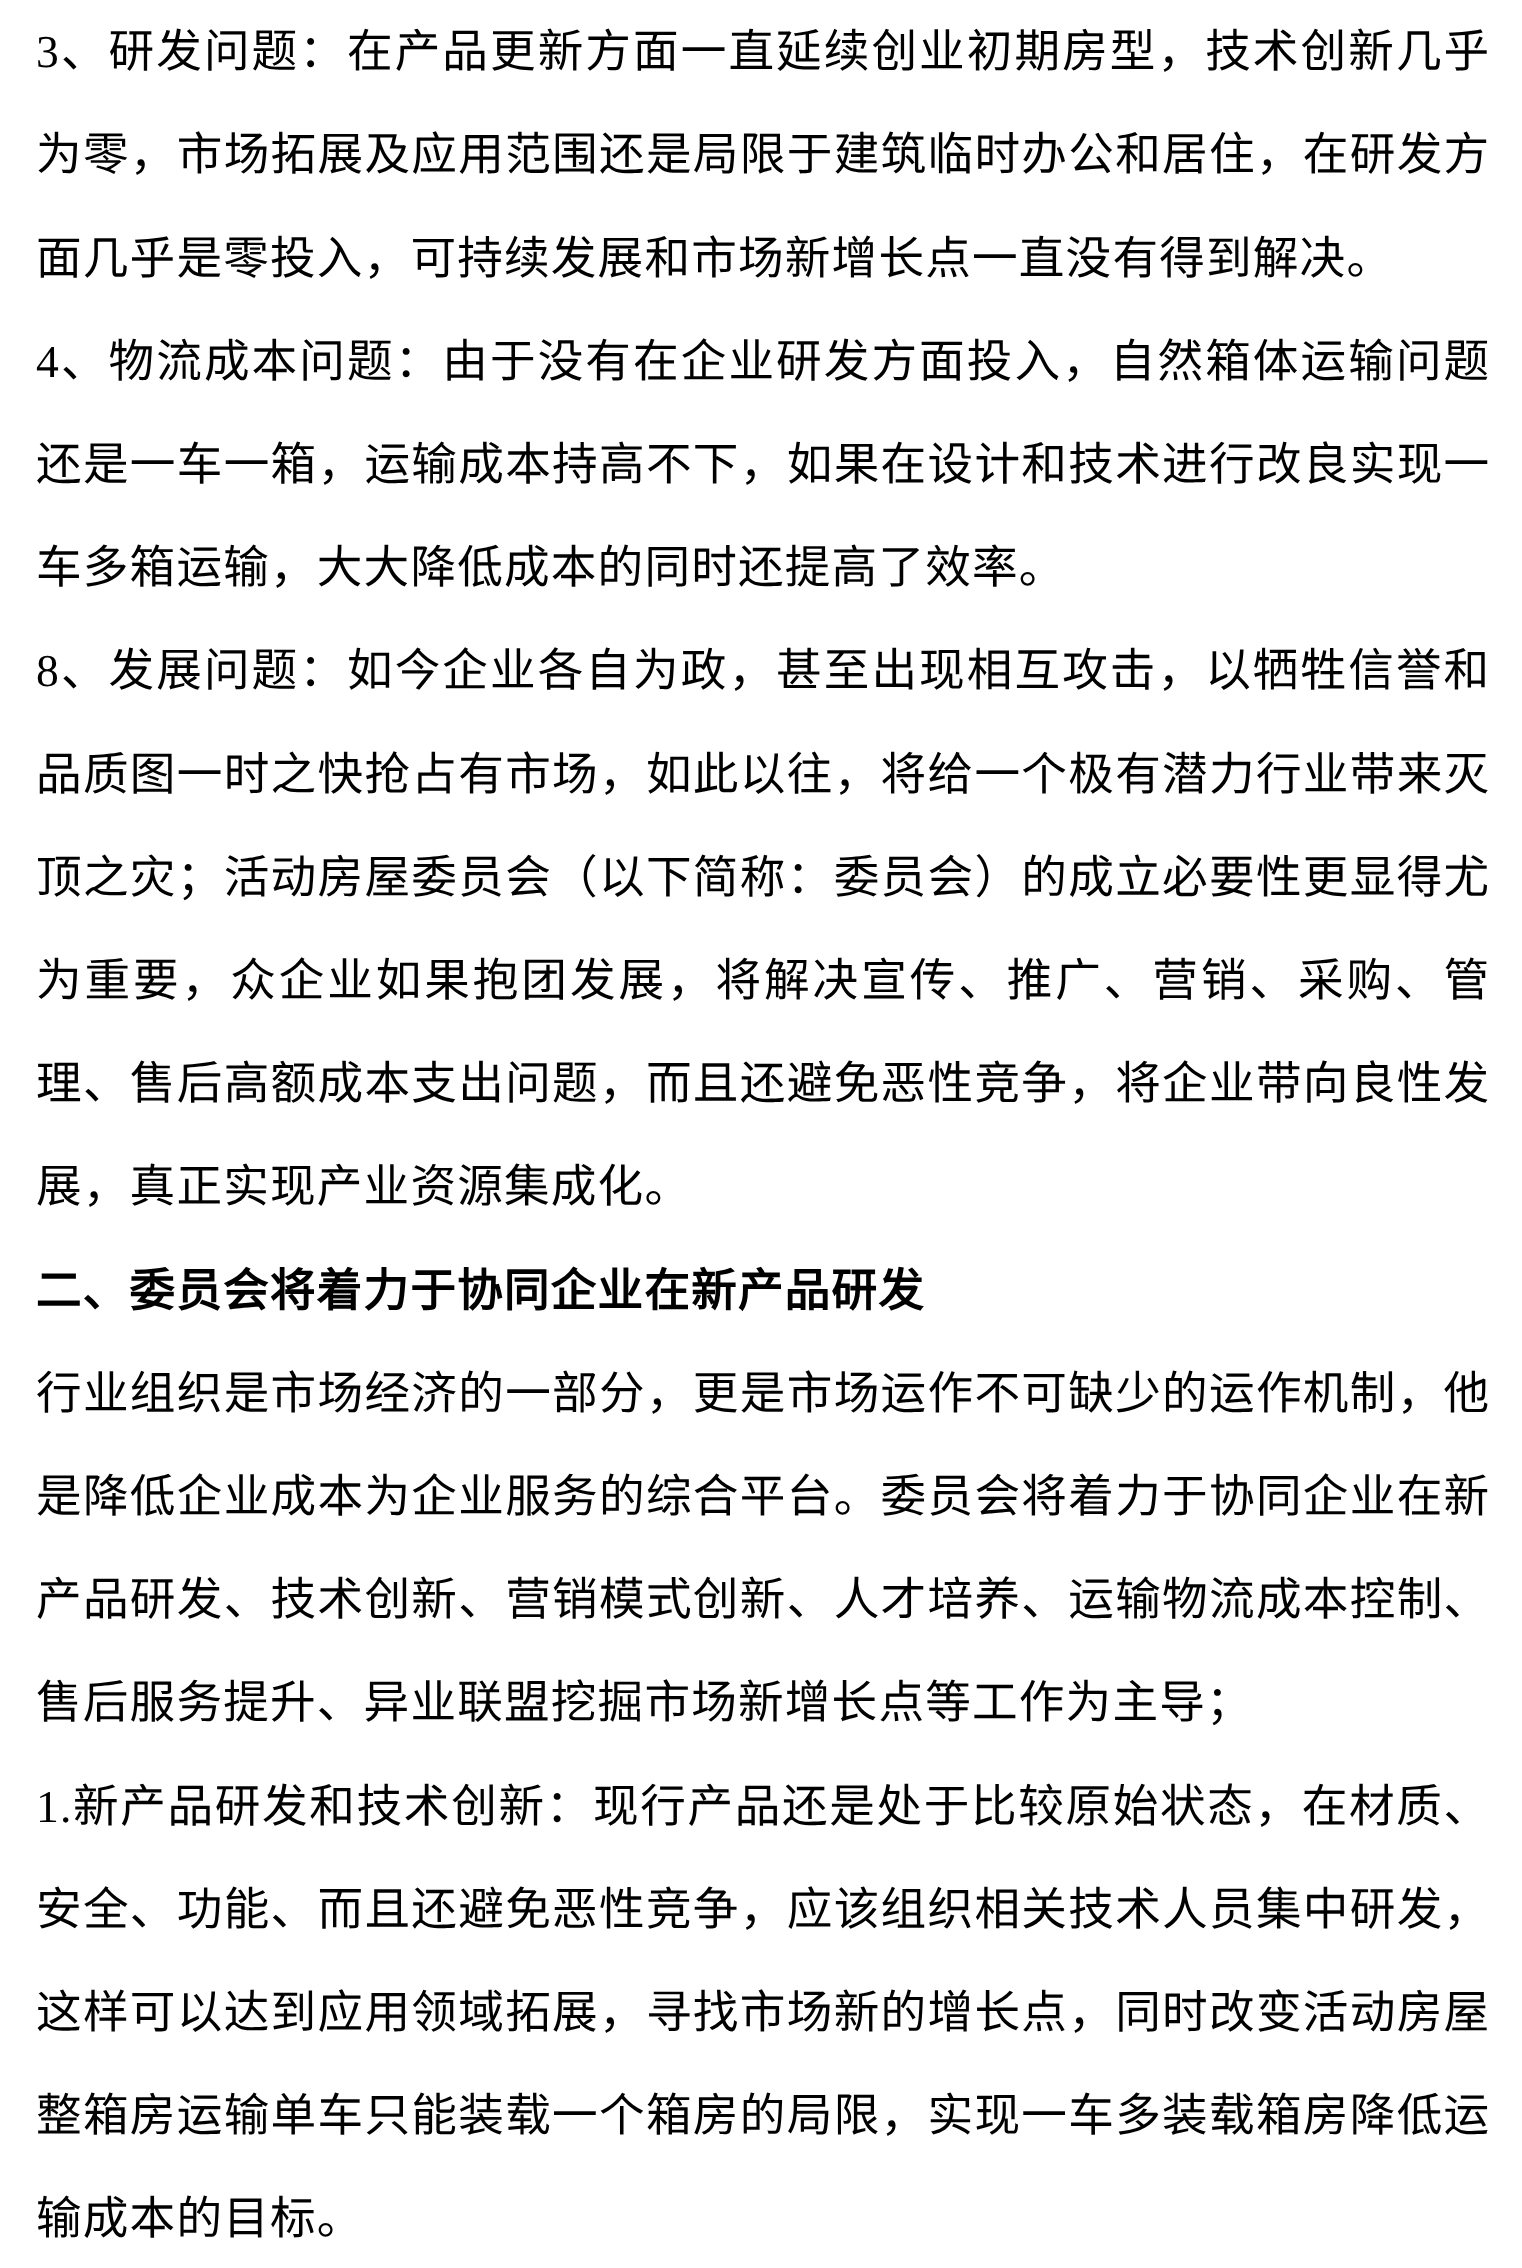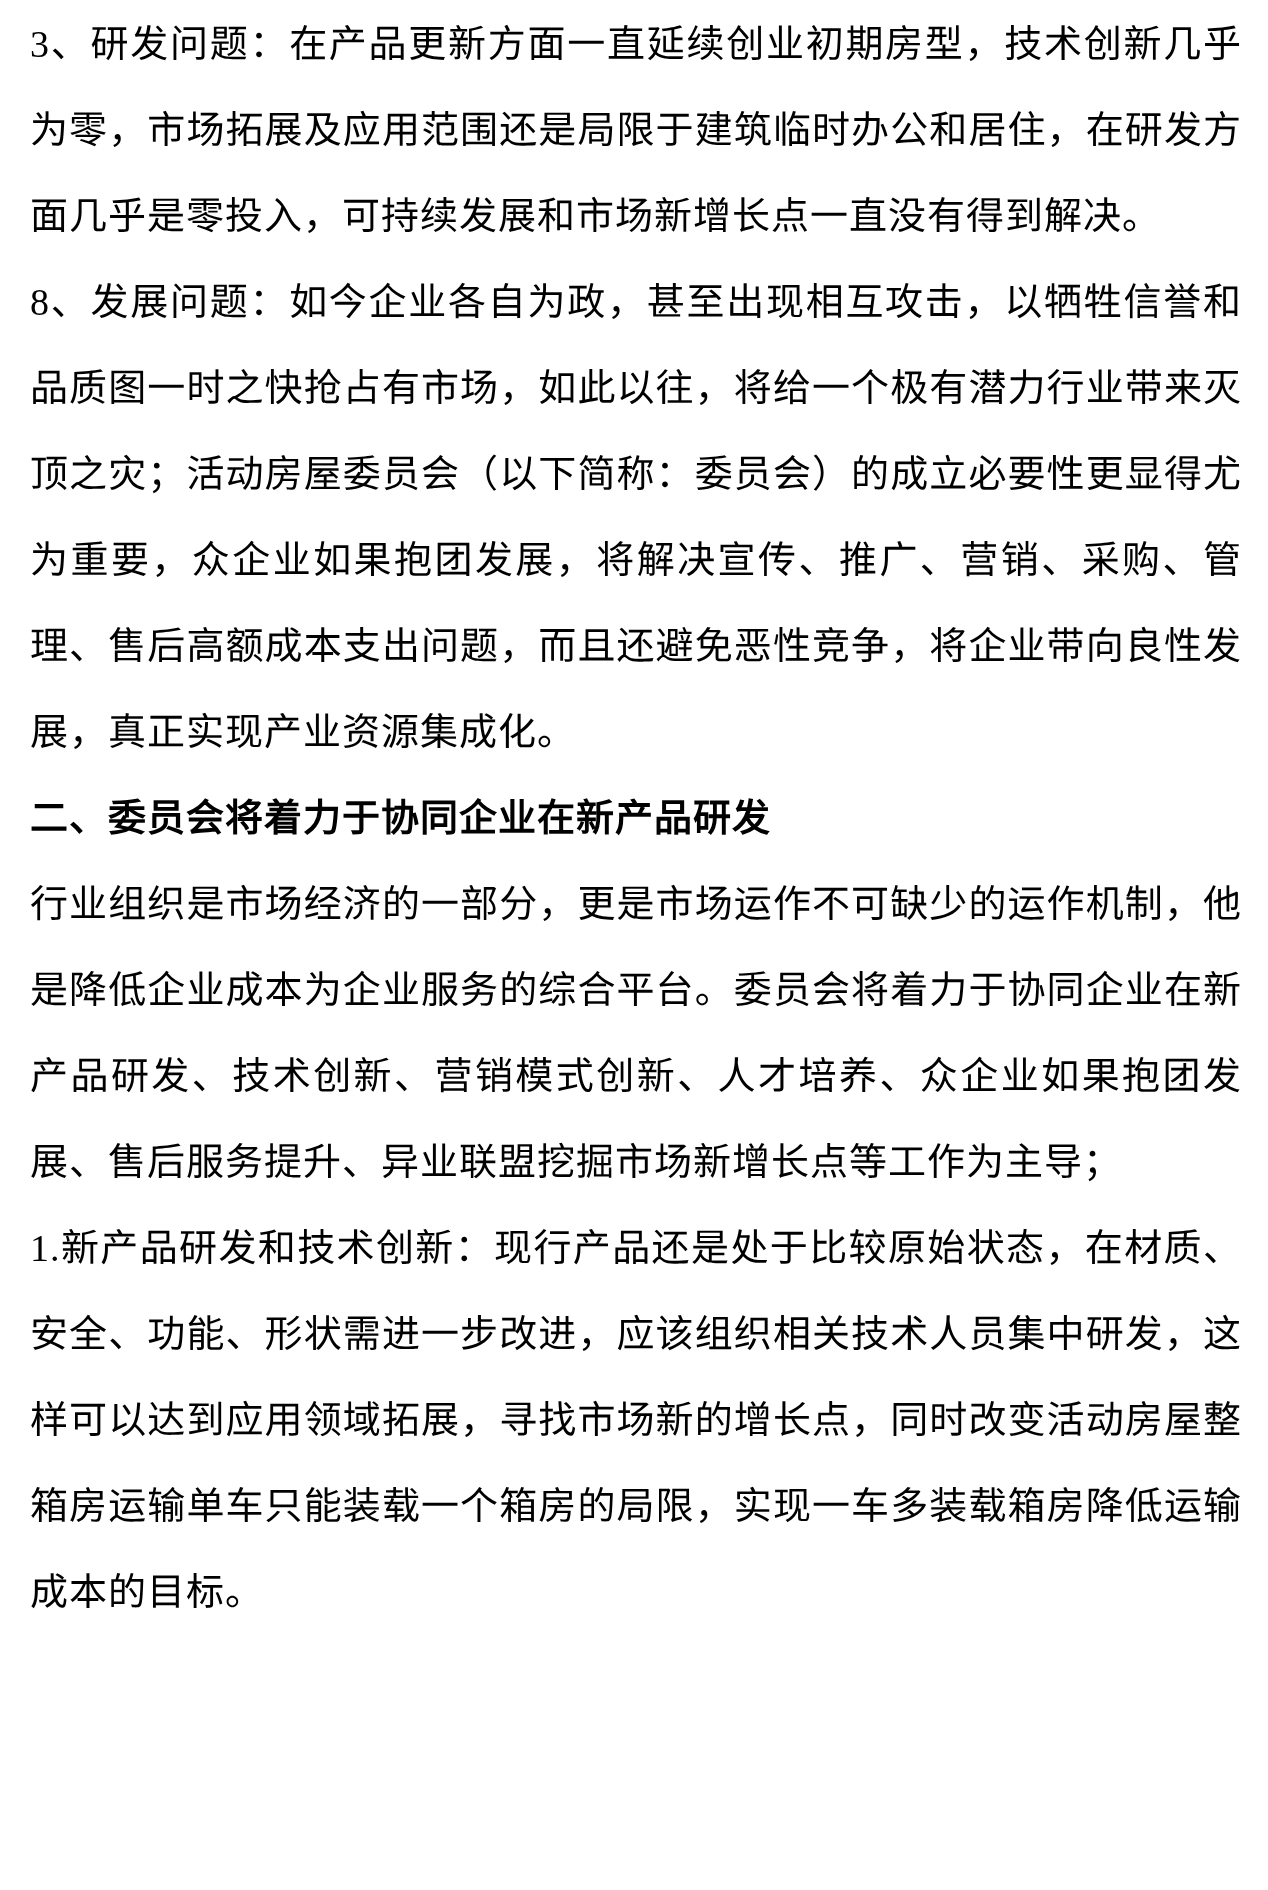--- a/index.html
+++ b/index.html
@@ -44,23 +44,24 @@
   }
 </style>
 </head>
 <body>
 
 <div class="page">
   <div class="doc">
 
     <p>3、研发问题：在产品更新方面一直延续创业初期房型，技术创新几乎为零，市场拓展及应用范围还是局限于建筑临时办公和居住，在研发方面几乎是零投入，可持续发展和市场新增长点一直没有得到解决。</p>
 
+    <p>4、物流成本问题：由于没有在企业研发方面投入，自然箱体运输问题还是一车一箱，运输成本持高不下，如果在设计和技术进行改良实现一车多箱运输，大大降低成本的同时还提高了效率。</p>
 
     <p>8、发展问题：如今企业各自为政，甚至出现相互攻击，以牺牲信誉和品质图一时之快抢占有市场，如此以往，将给一个极有潜力行业带来灭顶之灾；活动房屋委员会（以下简称：委员会）的成立必要性更显得尤为重要，众企业如果抱团发展，将解决宣传、推广、营销、采购、管理、售后高额成本支出问题，而且还避免恶性竞争，将企业带向良性发展，真正实现产业资源集成化。</p>
 
     <p class="heading">二、委员会将着力于协同企业在新产品研发</p>
 
-    <p>行业组织是市场经济的一部分，更是市场运作不可缺少的运作机制，他是降低企业成本为企业服务的综合平台。委员会将着力于协同企业在新产品研发、技术创新、营销模式创新、人才培养、众企业如果抱团发展、售后服务提升、异业联盟挖掘市场新增长点等工作为主导；</p>
+    <p>行业组织是市场经济的一部分，更是市场运作不可缺少的运作机制，他是降低企业成本为企业服务的综合平台。委员会将着力于协同企业在新产品研发、技术创新、营销模式创新、人才培养、运输物流成本控制、售后服务提升、异业联盟挖掘市场新增长点等工作为主导；</p>
 
-    <p><span class="lead">1.新产品研发和技术创新：</span><span>现行产品还是处于比较原始状态，在材质、安全、功能、形状需进一步改进，应该组织相关技术人员集中研发，这样可以达到应用领域拓展，寻找市场新的增长点，同时改变活动房屋整箱房运输单车只能装载一个箱房的局限，实现一车多装载箱房降低运输成本的目标。</span></p>
+    <p><span class="lead">1.新产品研发和技术创新：</span><span>现行产品还是处于比较原始状态，在材质、安全、功能、而且还避免恶性竞争，应该组织相关技术人员集中研发，这样可以达到应用领域拓展，寻找市场新的增长点，同时改变活动房屋整箱房运输单车只能装载一个箱房的局限，实现一车多装载箱房降低运输成本的目标。</span></p>
 
   </div>
 </div>
 
 </body></html>

